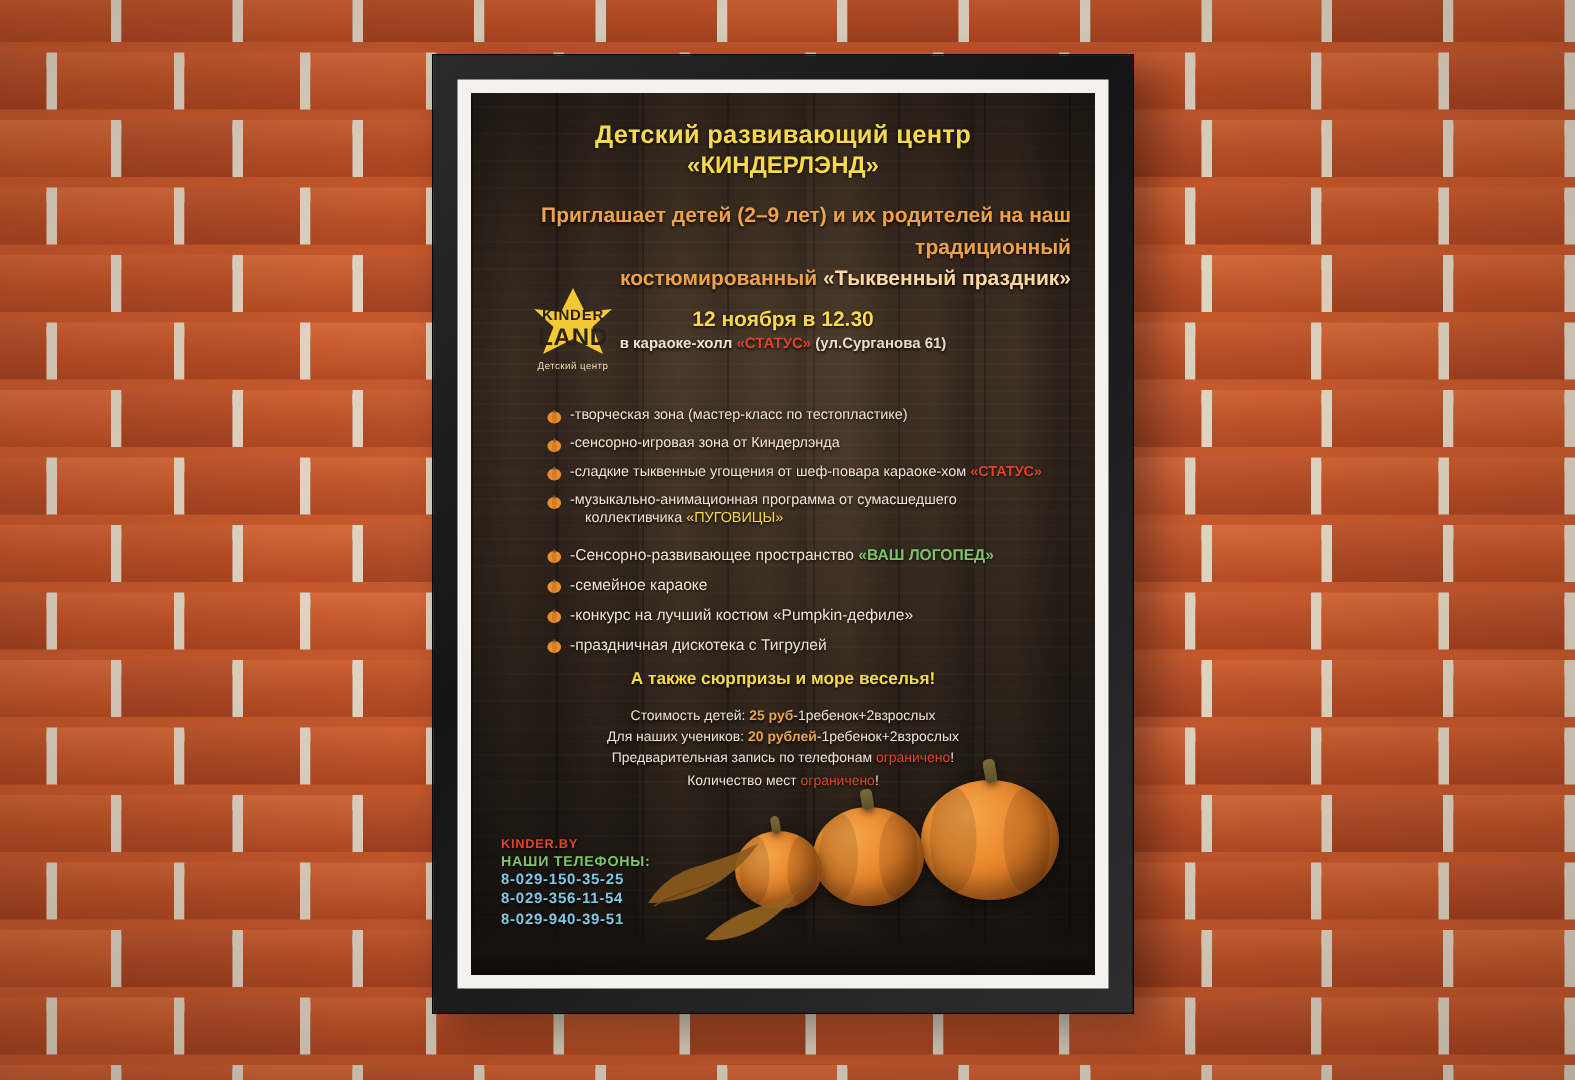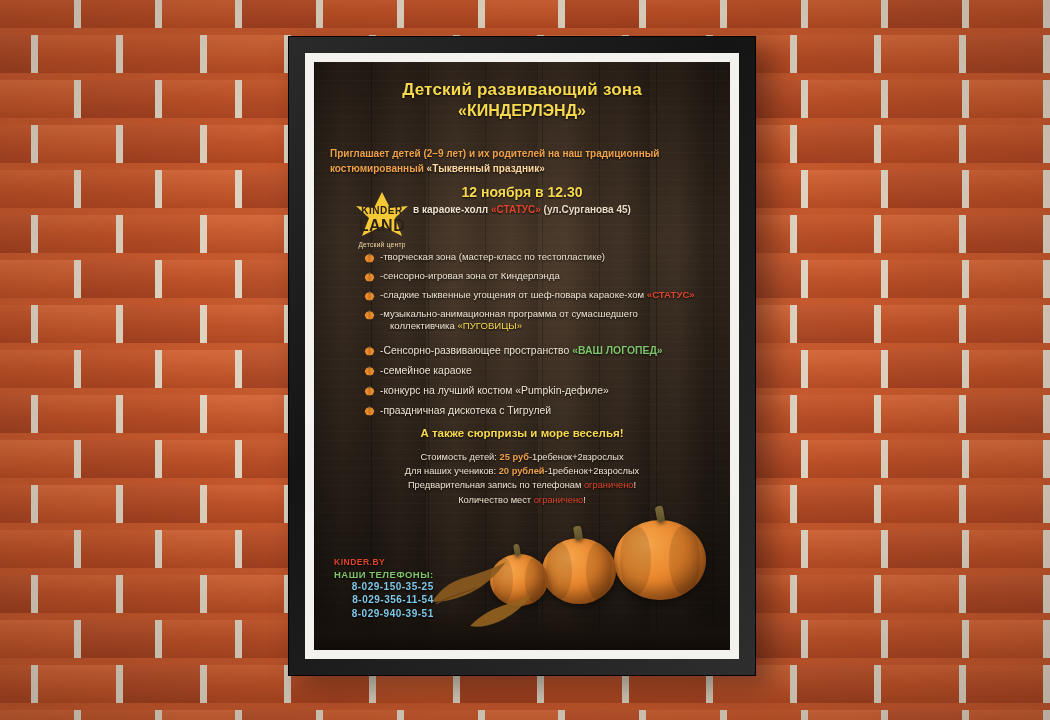--- a/index.html
+++ b/index.html
@@ -141,24 +141,24 @@
   .title2 {
     text-align: center;
     color: #f7d94e;
     font-weight: bold;
     font-size: 16px;
     line-height: 1.2;
     margin-top: 1px;
     text-shadow: 0 1px 2px rgba(0,0,0,0.8);
   }
   .subtitle {
-    margin-top: 26px;
-    text-align: left;
+    margin-top: 13px;
+    text-align: right;
     color: #f0a24a;
-    font-size: 10px;
+    font-size: 14px;
     font-weight: bold;
     line-height: 1.5;
     text-shadow: 0 1px 2px rgba(0,0,0,0.85);
   }
   .subtitle .quote { color: #ffd9a0; }
   .dateline {
     margin-top: 8px;
     text-align: center;
     color: #f7d94e;
     font-weight: bold;
@@ -294,21 +294,20 @@
     font-size: 9.5px;
     letter-spacing: 0.5px;
     margin-top: 2px;
   }
   .contacts .phone {
     color: #7fc8e8;
     font-weight: bold;
     font-size: 10px;
     letter-spacing: 0.5px;
     line-height: 1.35;
-    text-align: right;
   }
 
   
   .pumpkin {
     position: absolute;
     border-radius: 50%;
     background:
       radial-gradient(circle at 35% 30%, #f6a64b 0%, #e9862c 45%, #c1651c 78%, #94490f 100%);
     box-shadow: inset -6px -8px 16px rgba(0,0,0,0.35), 0 4px 10px rgba(0,0,0,0.45);
     z-index: 4;
@@ -642,35 +641,35 @@
           <svg width="74" height="48" viewBox="0 0 74 48">
             <polygon points="37,0 45,16 63,14 50,26 57,44 37,34 17,44 24,26 11,14 29,16" fill="#f5c836"></polygon>
           </svg>
           <div class="kinder">KINDER</div>
           <div class="land">LAND</div>
         </div>
         <div class="sub">Детский центр</div>
       </div>
 
       <div class="content">
-        <div class="title">Детский развивающий зона</div>
+        <div class="title">Детский развивающий центр</div>
         <div class="title2">«КИНДЕРЛЭНД»</div>
 
         <div class="subtitle">
           <span>Приглашает детей (2–9 лет) и их родителей на наш традиционный</span><br>
           <span>костюмированный</span>
           <span class="quote">«Тыквенный праздник»</span>
         </div>
 
         <div class="dateline">12 ноября в 12.30</div>
 
         <div class="venue">
           <span>в караоке-холл</span>
           <span class="status">«СТАТУС»</span>
-          <span class="addr">(ул.Сурганова 45)</span>
+          <span class="addr">(ул.Сурганова 61)</span>
         </div>
 
         <div class="program">
           <div id="program-list">
               <div class="item"><span class="bullet"><svg width="11" height="11" viewBox="0 0 11 11">
                     <ellipse cx="5.5" cy="6.3" rx="4.6" ry="4" fill="#e98c2d"></ellipse>
                     <ellipse cx="5.5" cy="6.3" rx="1.6" ry="4" fill="#c66f1c" opacity="0.55"></ellipse>
                     <rect x="4.9" y="1.3" width="1.3" height="2.2" fill="#6f6134"></rect>
                   </svg></span><span>-творческая зона (мастер-класс по тестопластике)</span></div>
               <div class="item"><span class="bullet"><svg width="11" height="11" viewBox="0 0 11 11">

